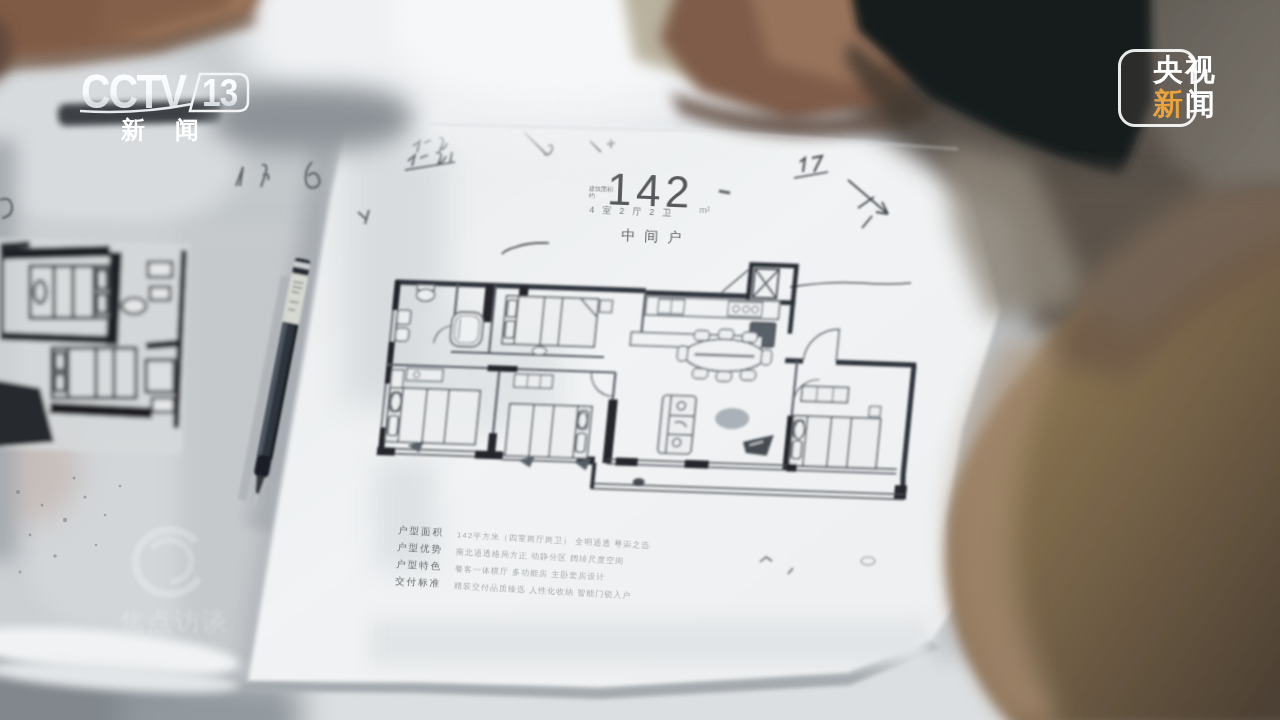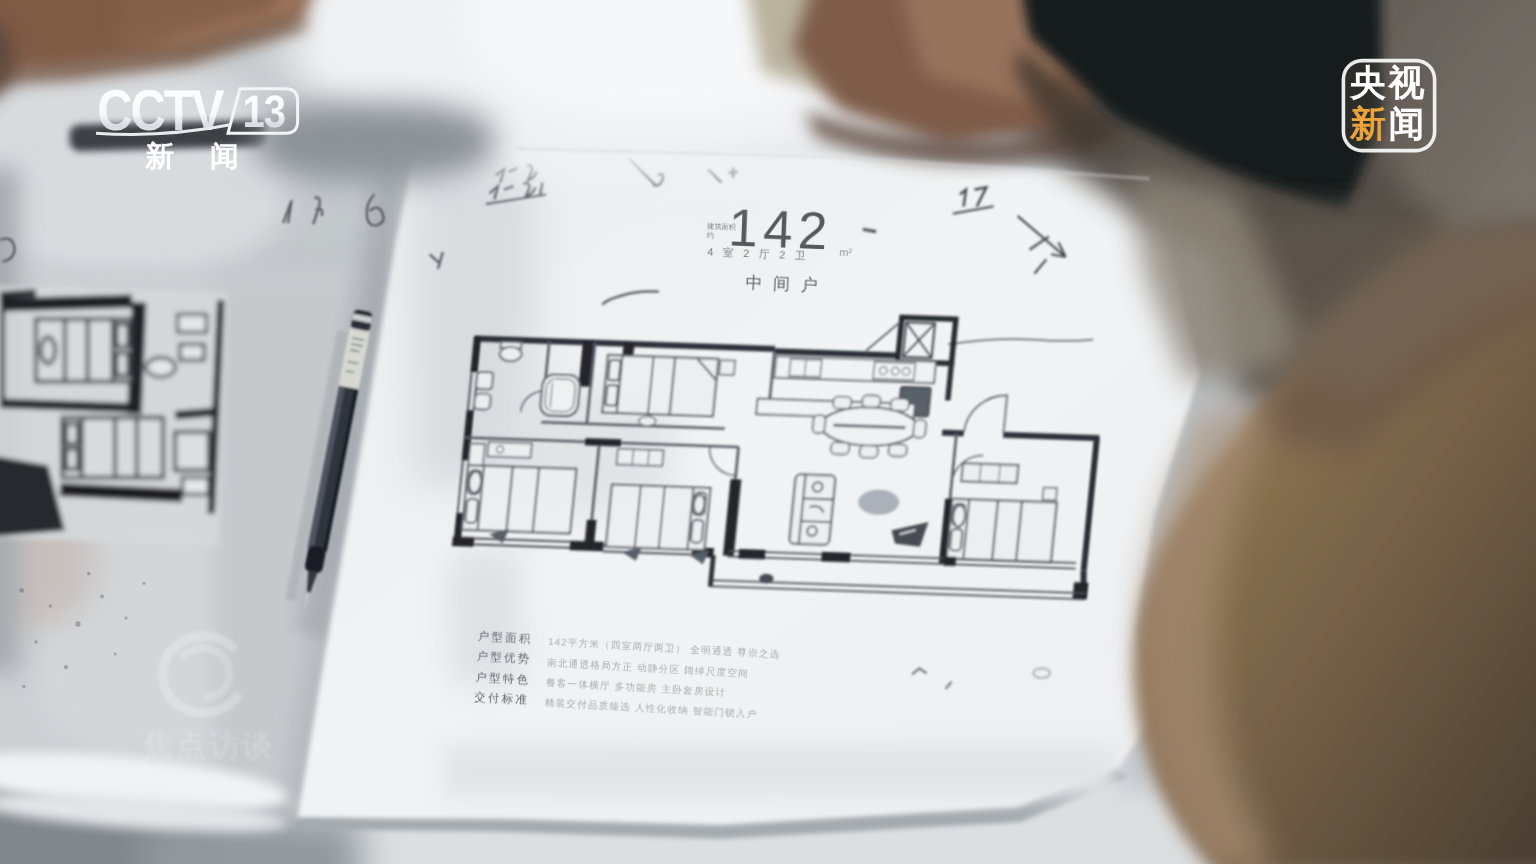--- a/index.html
+++ b/index.html
@@ -614,16 +614,16 @@
       <g transform="translate(202,90) scale(0.88,1)">
           <text x="0" y="0" font-size="38" font-weight="bold" fill="url(#cctvg)" font-family="Liberation Sans" letter-spacing="-1">13</text>
         </g>
 
       <text x="121" y="122" font-size="24" font-weight="bold" fill="#ffffff" font-family="Liberation Sans" letter-spacing="30">新闻</text>
     </svg>
   </div>
 
   <div class="abs" style="left:1118px;top:49px;width:79px;height:78px;border:3px solid rgba(255,255,255,0.9);
       border-radius:17px;background:rgba(96,86,80,0.30);box-sizing:border-box;"></div>
-  <div class="abs" style="left:1110px;top:49px;width:94px;height:78px;text-align:center;
+  <div class="abs" style="left:1138px;top:49px;width:94px;height:78px;text-align:center;
       font-weight:bold;font-size:30px;line-height:34px;color:#fff;letter-spacing:2px;padding-top:4px;box-sizing:border-box;">央视<br><span style="color:#eba43c;">新</span>闻</div>
 
 </div>
 
 </body></html>

